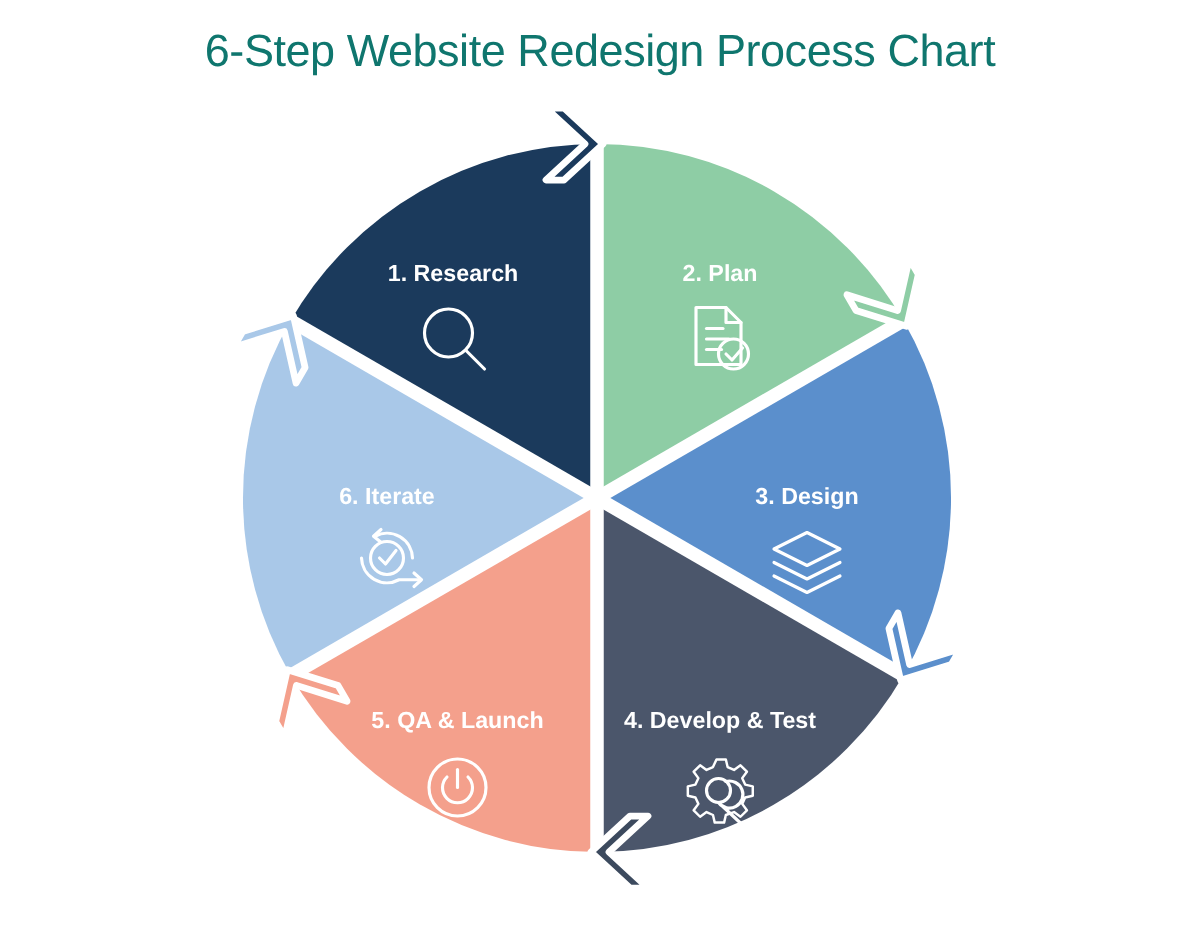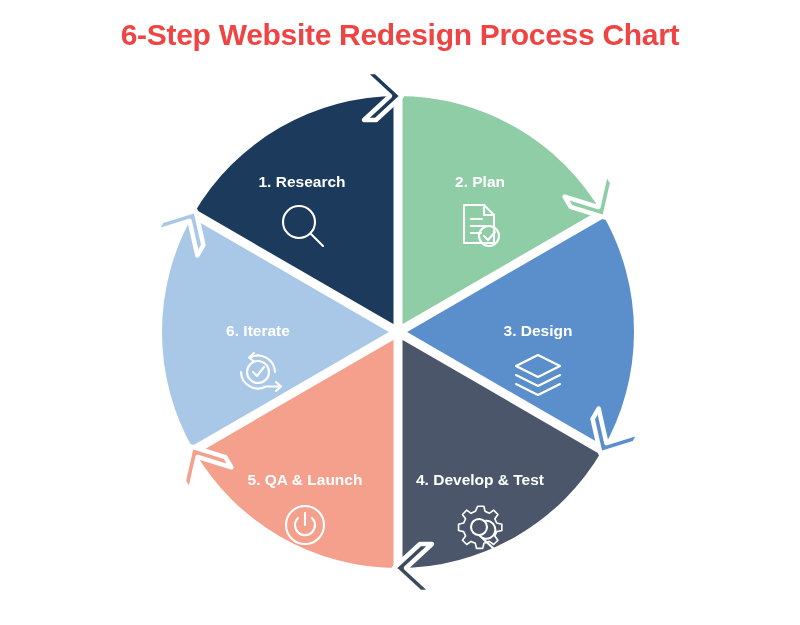--- a/index.html
+++ b/index.html
@@ -14,22 +14,22 @@
     overflow: hidden;
     position: relative;
   }
   #chart-title {
     position: absolute;
     top: 18px;
     left: 0;
     width: 800px;
     text-align: center;
     font-size: 30px;
-    font-weight: bold;
-    color: #ef4444;
+    font-weight: normal;
+    color: #0f766e;
     letter-spacing: -0.3px;
   }
   #wheel-wrap {
     position: absolute;
     top: 60px;
     left: 130px;
     width: 540px;
     height: 550px;
   }
   svg { display: block; overflow: visible; }

